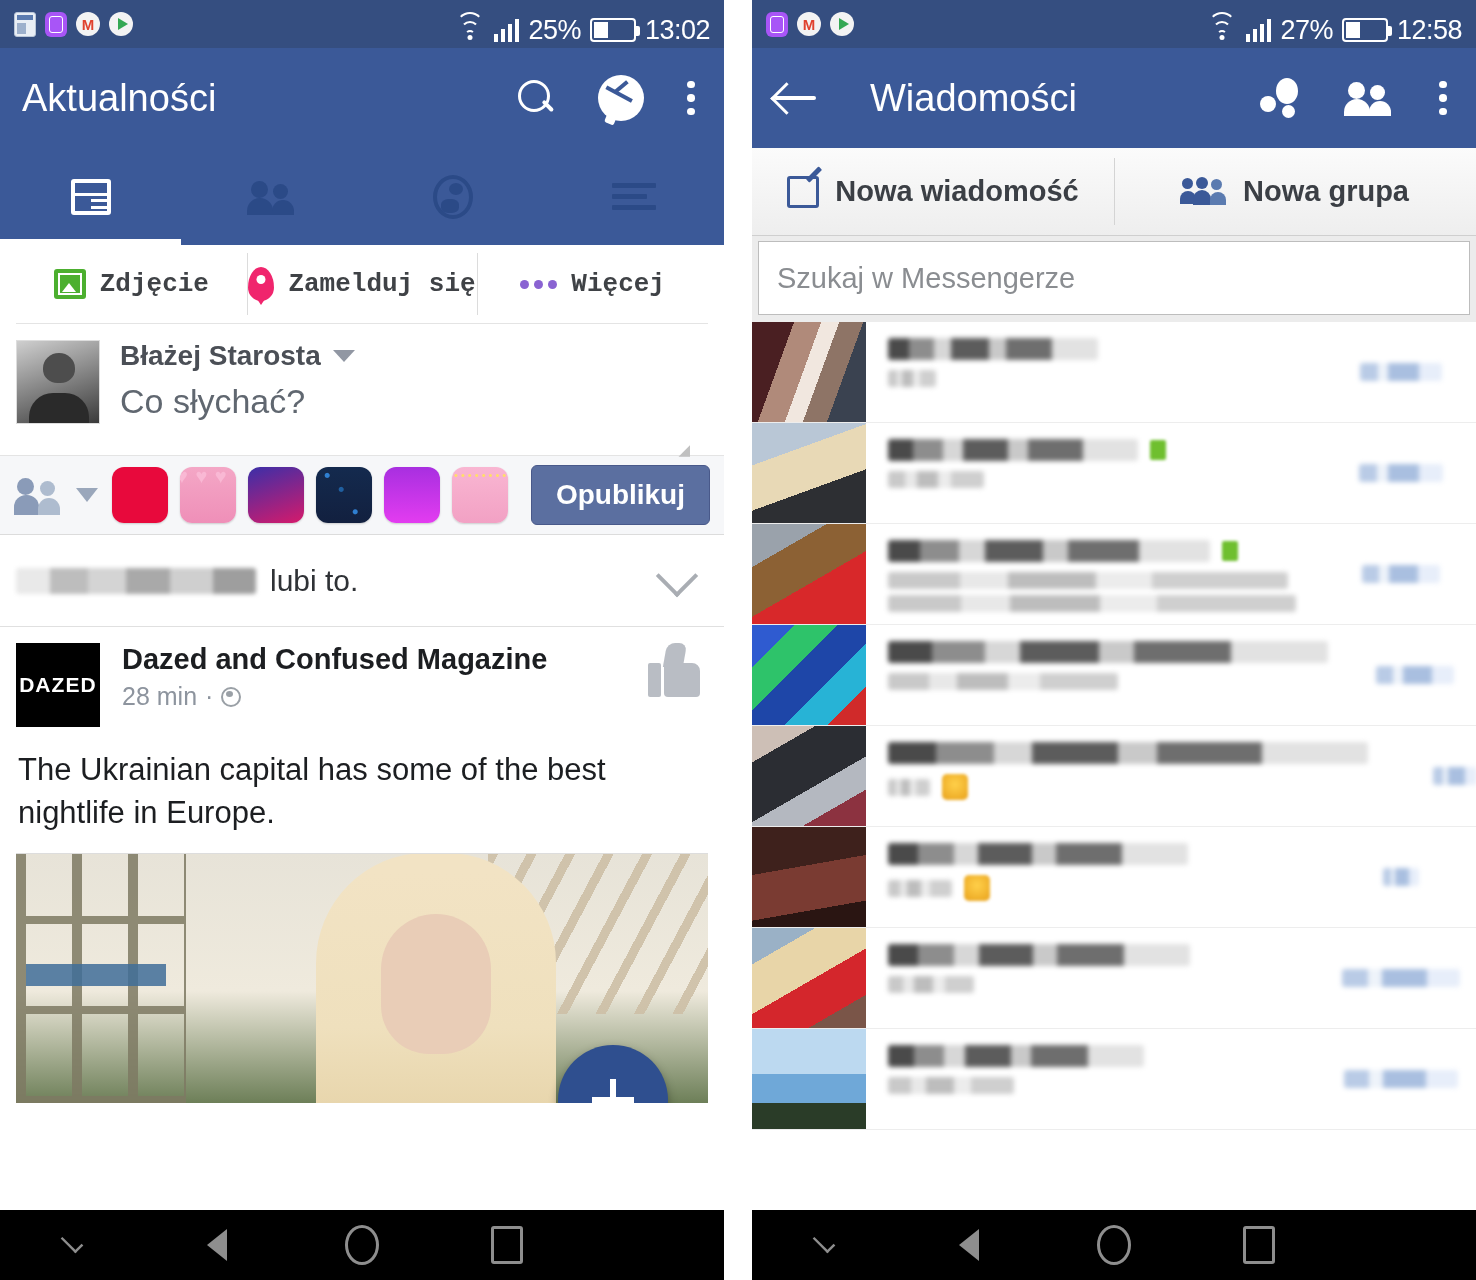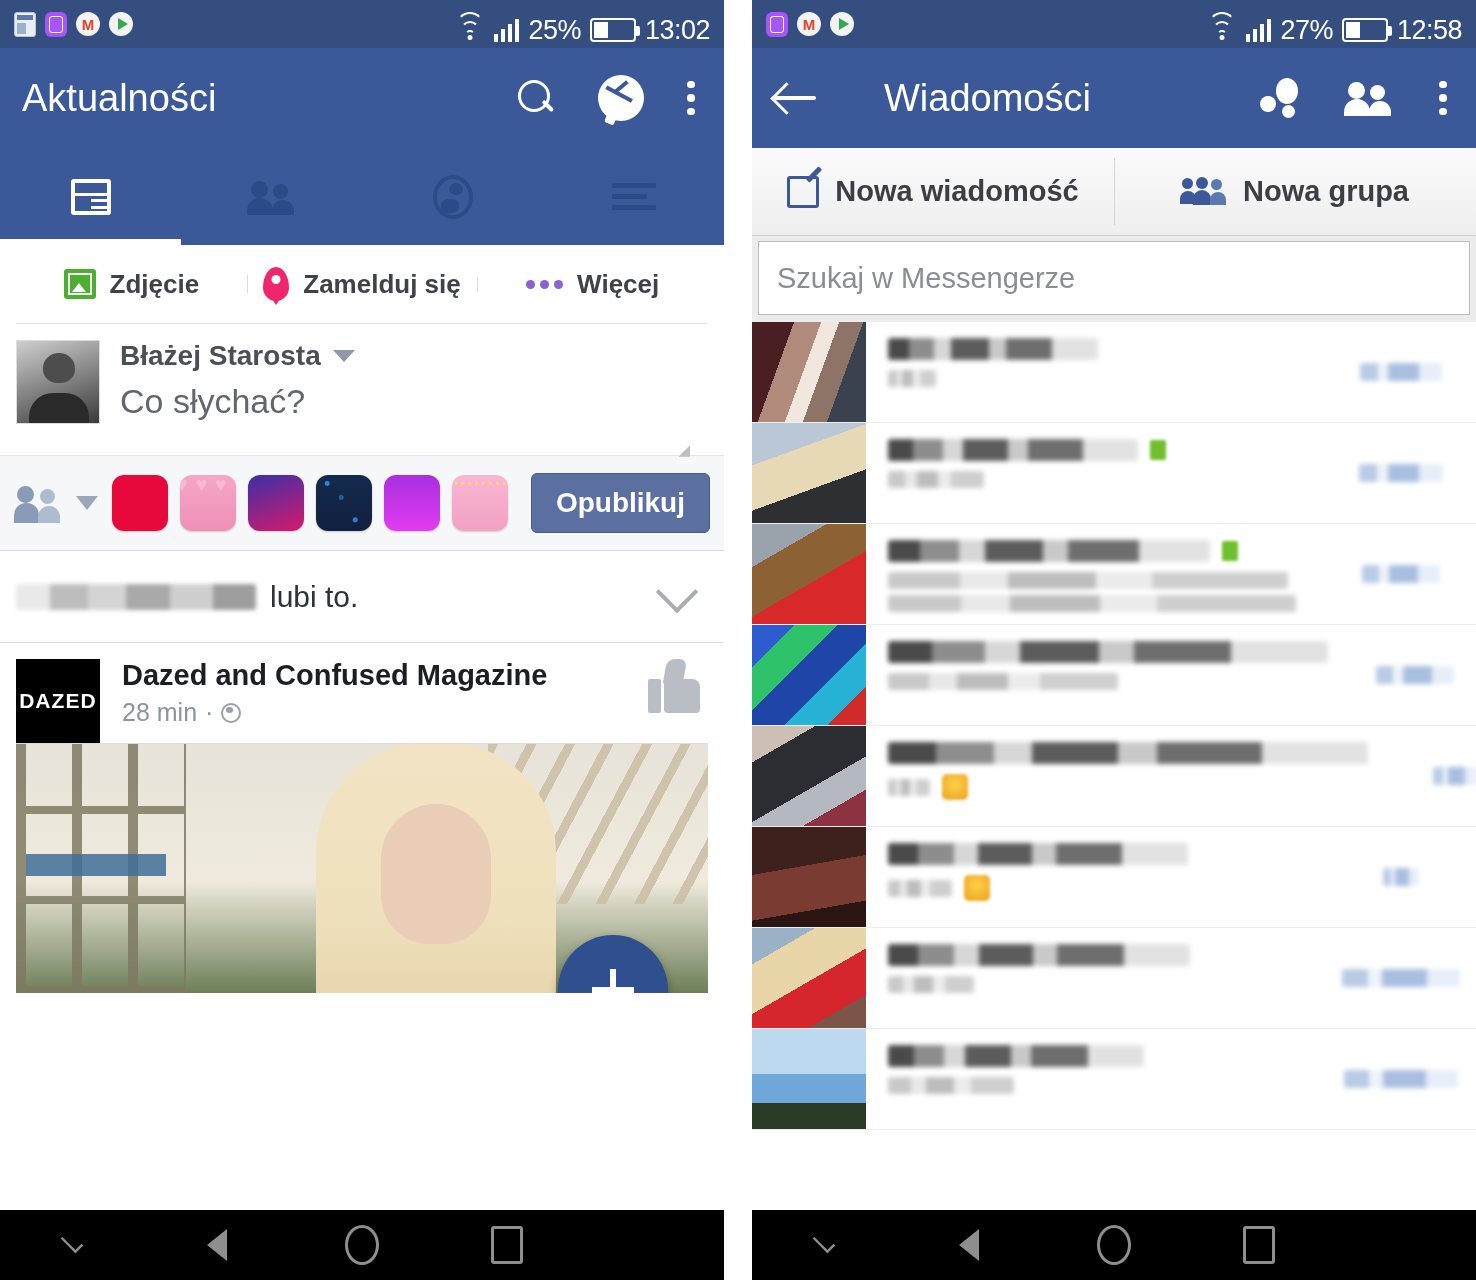--- a/index.html
+++ b/index.html
@@ -98,21 +98,21 @@
   .gl-menu i:nth-child(2){ width:80%; }
 
   
   .sortrow { height:66px; background:#f7f7f7; display:flex; align-items:center;
              padding:0 16px; justify-content:space-between; border-bottom:1px solid #dcdcdc; }
   .sort-a { font-size:27px; font-weight:bold; color:#1c1e21; }
   .sort-b { font-size:27px; color:#9a9ca0; }
 
   
   .composer { background:#fff; }
-  .cmp-actions { height:78px; display:flex; align-items:center; padding:0 16px; }
+  .cmp-actions { height:78px; display:flex; padding:0 16px;font-family:Liberation Mono, monospace; }
   .cmp-act { flex:1; display:flex; align-items:center; justify-content:center; gap:14px; position:relative; }
   .cmp-act + .cmp-act:before { content:""; position:absolute; left:0; top:8px; bottom:8px; width:1px; background:#dcdcdc; }
   .cmp-label { font-size:26px; font-weight:bold; color:#3f4246; }
 
   .ic-photo { width:32px;height:30px; background:#4caf2f; border-radius:3px; position:relative; }
   .ic-photo:before { content:""; position:absolute; left:4px;top:4px;right:4px;bottom:4px; border:2px solid #fff;}
   .ic-photo:after { content:""; position:absolute; left:8px; bottom:7px; width:0;height:0;
                      border-left:7px solid transparent;border-right:7px solid transparent;border-bottom:9px solid #fff;}
   .ic-pin { width:26px;height:34px; background:#f0256d; border-radius:50% 50% 50% 50%/60% 60% 40% 40%; position:relative; }
   .ic-pin:before{ content:""; position:absolute; left:50%; top:26px; transform:translateX(-50%);
@@ -130,21 +130,21 @@
                        background:#4d4d4d; border-radius:50% 50% 45% 45%; }
   .cmp-avatar:after { content:""; position:absolute; left:12px; top:52px; width:60px;height:38px;
                       background:#2a2a2a; border-radius:24px 24px 0 0; }
   .cmp-name { font-size:28px; font-weight:bold; color:#4b4f56; display:flex; align-items:center; gap:12px; }
   .caret-dn { width:0;height:0;border-left:11px solid transparent;border-right:11px solid transparent;border-top:12px solid #9197a3; }
   .cmp-placeholder { font-size:34px; color:#606770; margin-top:10px; }
   .cmp-resize { height:34px; position:relative; }
   .cmp-resize:after { content:"◢"; position:absolute; right:18px; bottom:-4px; color:#c0c0c0; font-size:15px; }
 
   
-  .cmp-bottom { height:96px; background:#f6f7f9; border-top:1px solid #e4e4e4; border-bottom:1px solid #dcdcdc;
+  .cmp-bottom { height:80px; background:#f6f7f9; border-top:1px solid #e4e4e4; border-bottom:1px solid #dcdcdc;
                 display:flex; align-items:center; padding:0 14px; gap:14px; }
   .aud { display:flex; align-items:center; gap:8px; }
   .aud-people { position:relative; width:54px;height:40px; }
   .aud-people b { position:absolute; background:#8a9bb8; display:block; }
   .aud-people b.h1 { width:17px;height:17px;border-radius:50%; left:3px; top:3px; }
   .aud-people b.h2 { width:15px;height:15px;border-radius:50%; left:26px; top:6px; background:#aebccf;}
   .aud-people b.b1 { width:25px;height:20px; left:0px; top:20px; border-radius:12px 12px 0 0;}
   .aud-people b.b2 { width:22px;height:17px; left:24px; top:23px; border-radius:11px 11px 0 0; background:#aebccf;}
   .aud-caret { width:0;height:0;border-left:11px solid transparent;border-right:11px solid transparent;border-top:14px solid #9aa7bb; }
 
@@ -432,20 +432,21 @@
             <span>·</span>
             <span class="mini-globe"></span>
           </div>
         </div>
         <span class="thumb-up">
             <i></i>
             <b></b>
             <u></u>
           </span>
       </div>
+      <div class="post-text">The Ukrainian capital has some of the best nightlife in Europe.</div>
       <div class="post-photo">
         <div class="pp-rail"></div>
         <div class="pp-blue"></div>
         <div class="pp-rail2"></div>
         <div class="pp-fig"></div>
         <div class="pp-face"></div>
         <div class="fab"></div>
       </div>
     </div>
 
@@ -495,21 +496,21 @@
         <span class="sb-pct">27%</span>
         <span class="batt">
             <i></i>
           </span>
         <span class="sb-clock">12:58</span>
       </div>
     </div>
 
     <div class="fbheader">
       <span class="i-back"></span>
-      <div class="fbtitle" style="margin-left:66px">Wiadomości</div>
+      <div class="fbtitle" style="margin-left:52px">Wiadomości</div>
       <div class="sp"></div>
       <div class="hdr-actions">
         <span style="position:relative;width:40px;height:40px;display:block">
           <i style="position:absolute;left:0;top:18px;width:16px;height:16px;border-radius:50%;background:#fff;display:block"></i>
           <i style="position:absolute;left:16px;top:0;width:22px;height:26px;border-radius:50%;background:#fff;display:block"></i>
           <i style="position:absolute;left:22px;top:27px;width:13px;height:13px;border-radius:50%;background:#fff;display:block"></i>
         </span>
         <span class="gl-people" style="filter:none">
           <b class="h1" style="background:#fff"></b>
             <b class="h2" style="background:#fff"></b>

